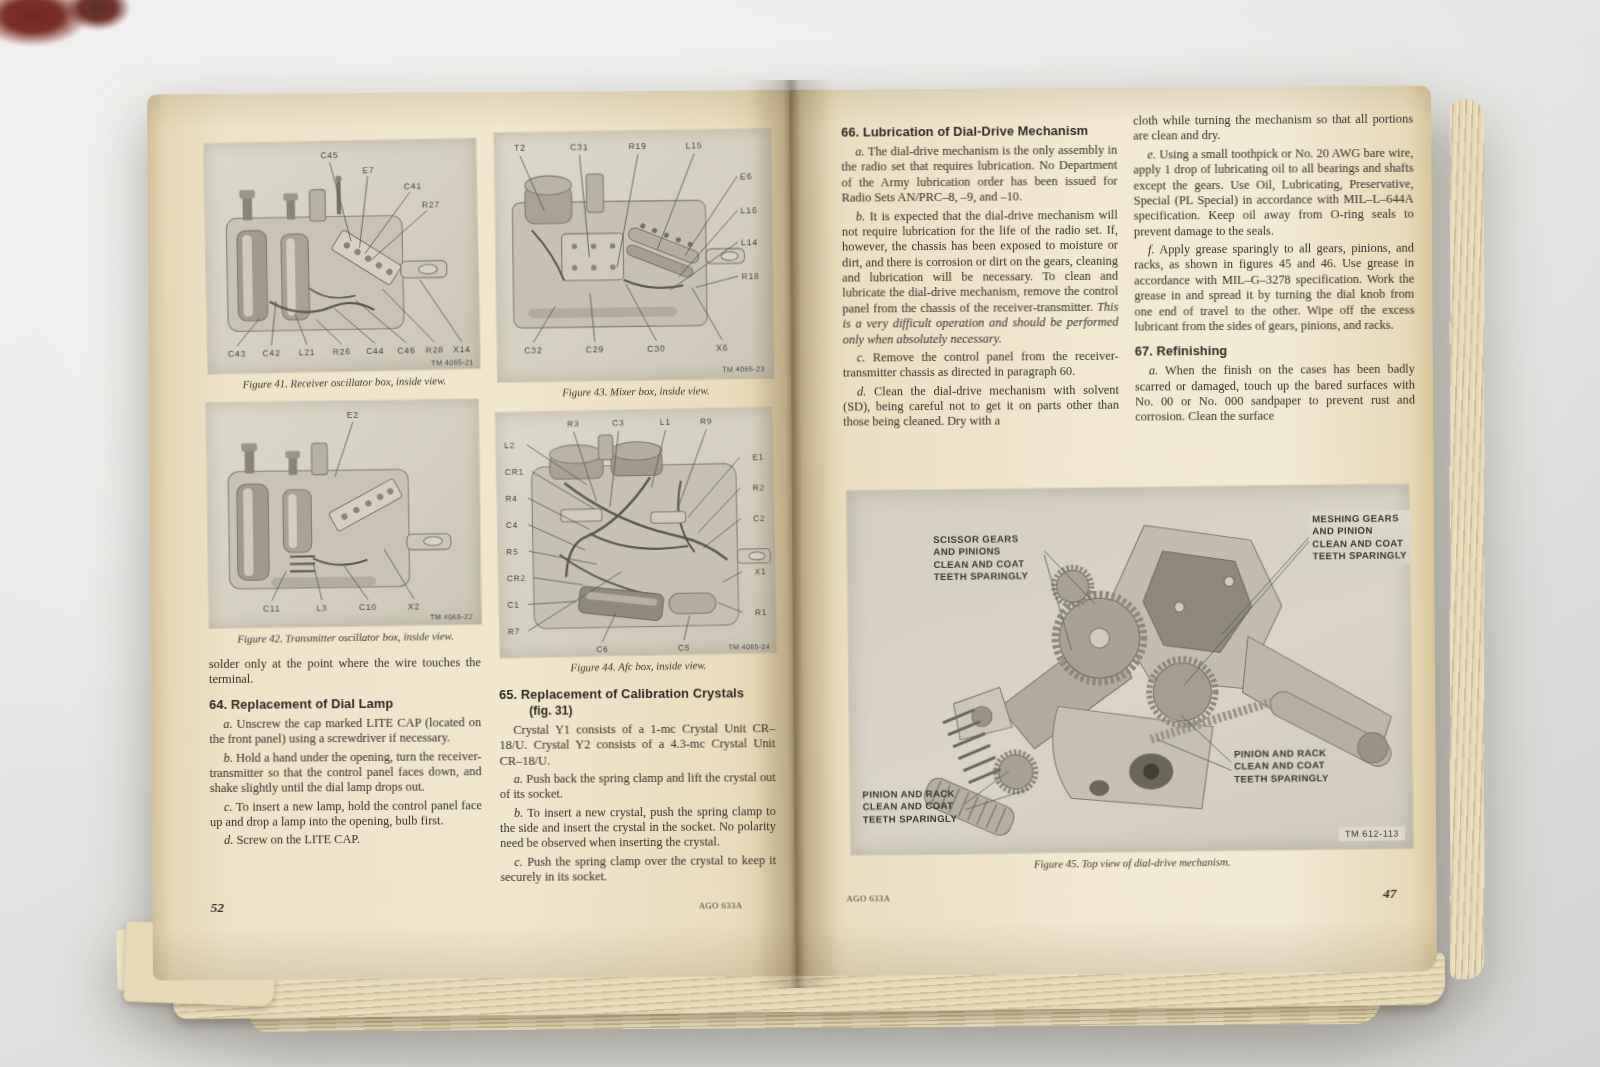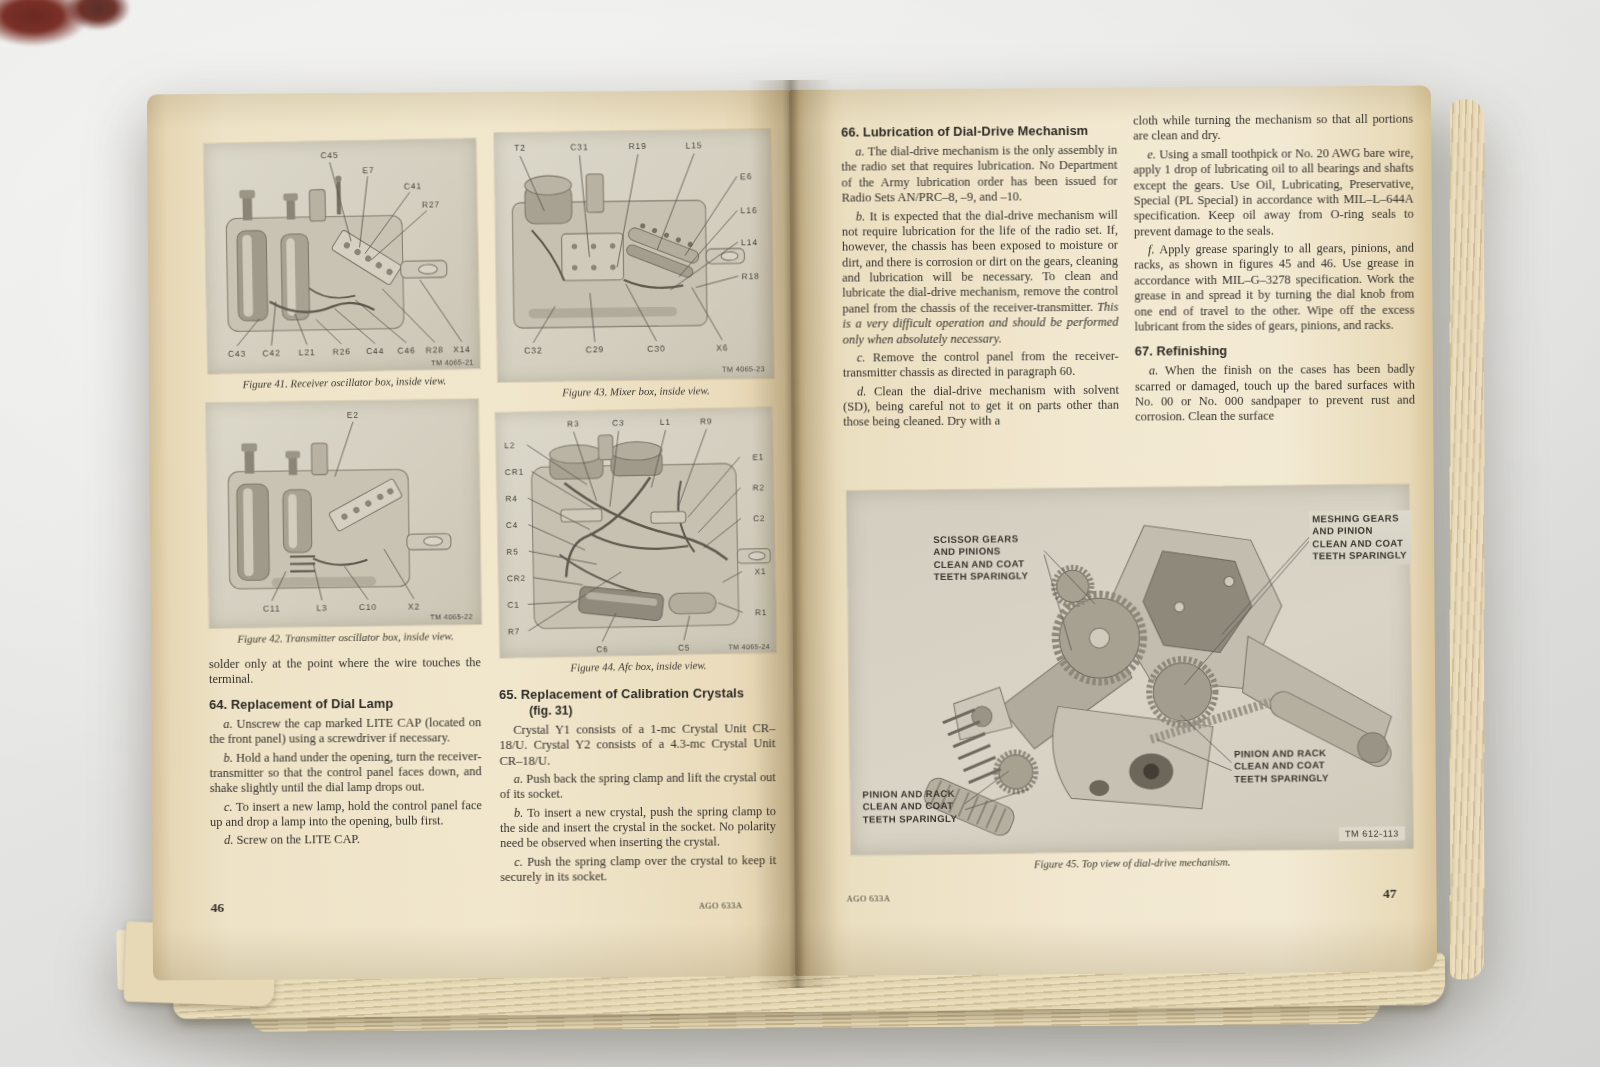--- a/index.html
+++ b/index.html
@@ -79,21 +79,21 @@
   .fig45-photo svg{position:absolute;inset:0;width:100%;height:100%;}
   .callout{position:absolute;font-family:"Liberation Sans",sans-serif;font-weight:bold;
     font-size:9.6px;line-height:1.3;letter-spacing:.4px;color:#3b372f;white-space:pre-line;}
   .co-meshing{background:linear-gradient(#ddd9cb,#d6d2c3);padding:2px 3px;}
   .tm-box{position:absolute;right:8px;bottom:8px;font-family:"Liberation Sans",sans-serif;
     font-size:9px;letter-spacing:.6px;color:#3b372f;background:#ddd8c9;padding:2px 6px;}
 
   .pg-footer{position:absolute;display:flex;justify-content:space-between;align-items:baseline;z-index:4;}
   .pgf-left{left:58px;right:52px;bottom:64px;}
   .pgf-right{left:52px;right:40px;bottom:70px;}
-  .pg-num{font-size:13.5px;font-weight:bold;color:#33302a;}
+  .pg-num{font-size:13.5px;font-style:italic;font-weight:bold;color:#33302a;}
   .ago{font-size:8.6px;letter-spacing:.5px;color:#3c3831;}
 </style>
 </head>
 <body>
 
 <div class="stage">
   <div class="red-mark red1"></div>
   <div class="red-mark red2"></div>
 
   <div class="book">
@@ -295,21 +295,21 @@
 
         <h3 class="sec-h">65. Replacement of Calibration Crystals</h3>
         <div class="sec-sub">(fig. 31)</div>
         <p class="para"><span>Crystal Y1 consists of a 1-mc Crystal Unit CR–18/U. Crystal Y2 consists of a 4.3-mc Crystal Unit CR–18/U.</span></p>
         <p class="para"><i>a.</i> <span>Push back the spring clamp and lift the crystal out of its socket.</span></p>
         <p class="para"><i>b.</i> <span>To insert a new crystal, push the spring clamp to the side and insert the crystal in the socket. No polarity need be observed when inserting the crystal.</span></p>
         <p class="para"><i>c.</i> <span>Push the spring clamp over the crystal to keep it securely in its socket.</span></p>
       </div>
 
       <div class="pg-footer pgf-left">
-        <span class="pg-num">46</span>
+        <span class="pg-num">52</span>
         <span class="ago">AGO 633A</span>
       </div>
     </div>
 
     <div class="page page-right">
 
       <div class="rp-col1">
         <h3 class="sec-h">66. Lubrication of Dial-Drive Mechanism</h3>
         <p class="para"><i>a.</i> <span>The dial-drive mechanism is the only assembly in the radio set that requires lubrication. No Department of the Army lubrication order has been issued for Radio Sets AN/PRC–8, –9, and –10.</span></p>
         <p class="para"><i>b.</i> <span>It is expected that the dial-drive mechanism will not require lubrication for the life of the radio set. If, however, the chassis has been exposed to moisture or dirt, and there is corrosion or dirt on the gears, cleaning and lubrication will be necessary. To clean and lubricate the dial-drive mechanism, remove the control panel from the chassis of the receiver-transmitter.</span> <i>This is a very difficult operation and should be performed only when absolutely necessary.</i></p>

